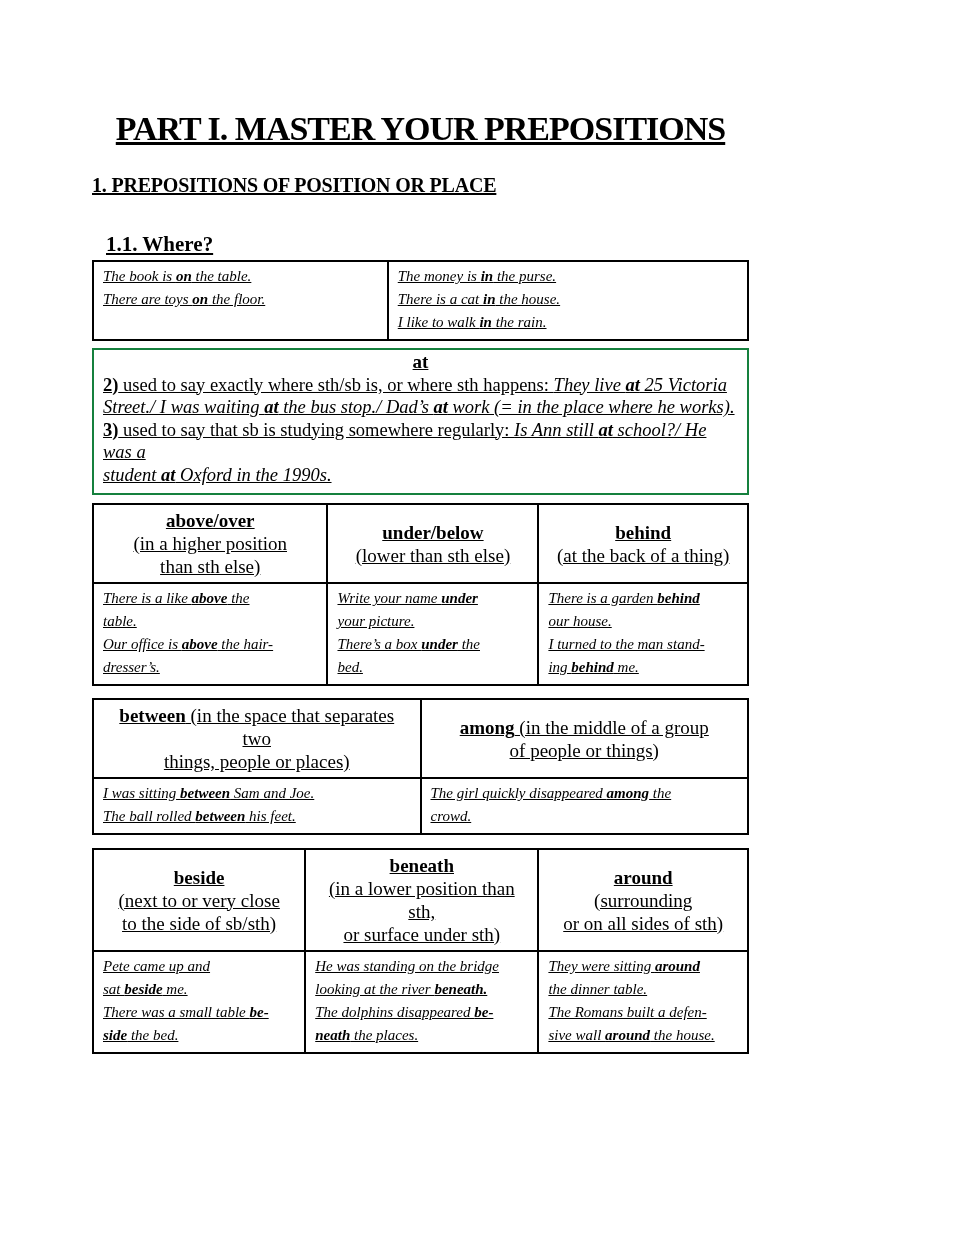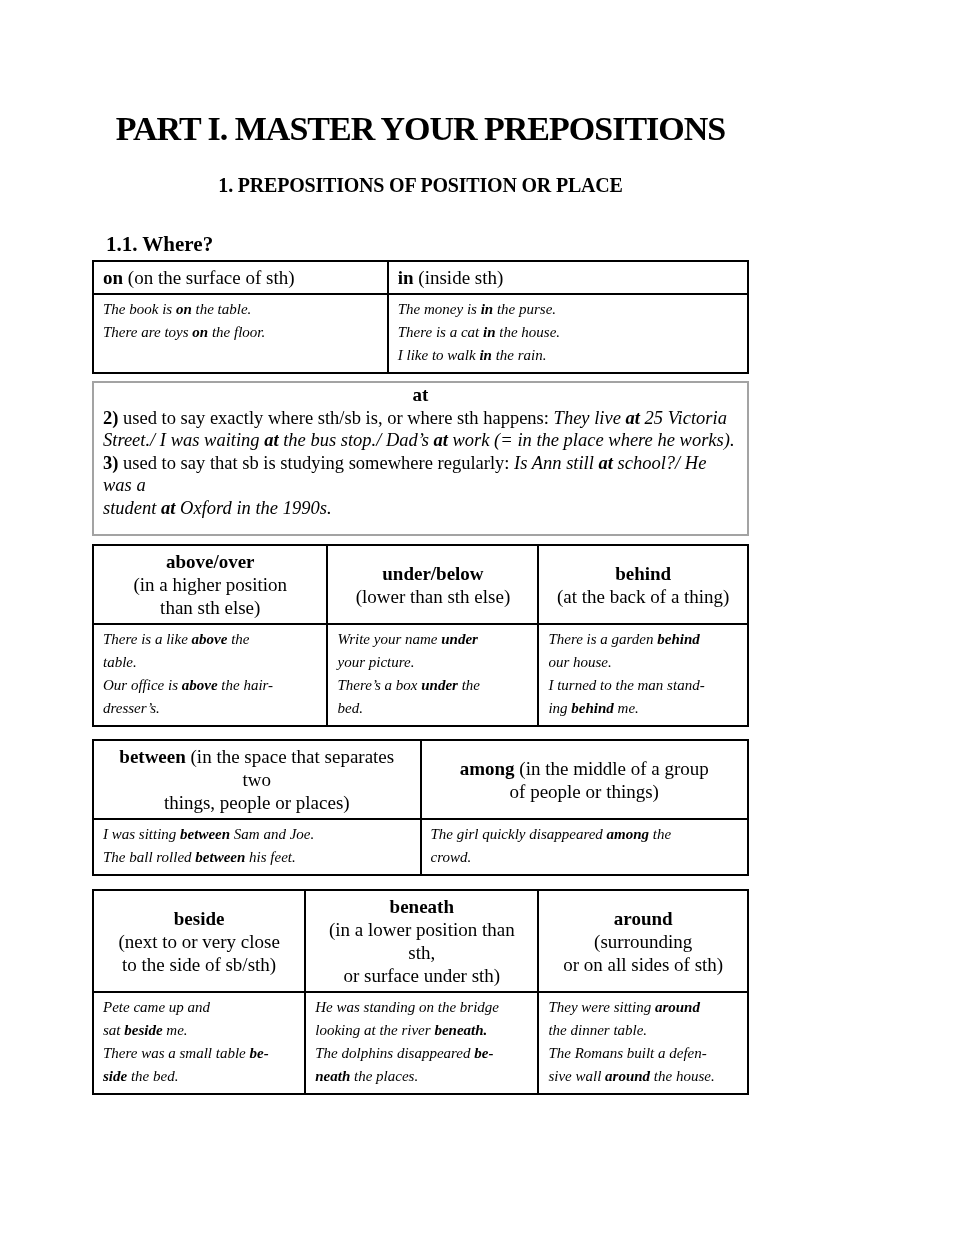--- a/index.html
+++ b/index.html
@@ -3,34 +3,34 @@
 <meta charset="utf-8">
 <style>
   html, body { margin: 0; padding: 0; }
   body {
     width: 975px;
     height: 1258px;
     background: #ffffff;
     color: #000000;
     font-family: "Liberation Serif", "DejaVu Serif", serif;
   }
-  .content { padding: 0 92px; box-sizing: border-box; width: 841px; }
+  .content { padding: 0 92px; box-sizing: border-box; width: 841px; text-decoration: underline; }
 
   .doc-title {
     margin: 0;
     padding-top: 110px;
     text-align: center;
     font-size: 34px;
     line-height: 37px;
     font-weight: 700;
     letter-spacing: -1px;
   }
   .doc-subtitle {
     margin: 26px 0 0;
-    text-align: center;
+    text-align: left;
     font-size: 20px;
     line-height: 24px;
     font-weight: 700;
     letter-spacing: -0.2px;
   }
   .section-heading {
     margin: 35px 0 0 14px;
     font-size: 21px;
     line-height: 24px;
     font-weight: 700;
@@ -59,22 +59,22 @@
     vertical-align: top;
     font-size: 15px;
     line-height: 23px;
     padding: 3px 9px 5px;
     border-radius: 24px;
   }
 
   .t1 { margin-top: 4px; }
   .atbox {
     margin-top: 7px;
-    border: 2px solid #a3a3a3;
-    padding: 1px 9px 15px;
+    border: 2px solid #15803d;
+    padding: 1px 9px 7px;
     font-size: 18.5px;
     line-height: 22.5px;
   }
   .at-title {
     text-align: center;
     font-weight: 700;
     font-size: 19px;
   }
   .t3 { margin-top: 8px; }
   .t4 { margin-top: 12px; }
@@ -91,24 +91,20 @@
   <h1 class="doc-title">PART I. MASTER YOUR PREPOSITIONS</h1>
   <h2 class="doc-subtitle">1. PREPOSITIONS OF POSITION OR PLACE</h2>
   <h3 class="section-heading">1.1. Where?</h3>
 
   <table class="t t1">
     <colgroup>
         <col style="width:45%">
         <col style="width:55%">
       </colgroup>
     <tbody>
-        <tr>
-      <th class="hd hd-left"><span class="b">on</span><span> (on the surface of sth)</span></th>
-      <th class="hd hd-left"><span class="b">in</span><span> (inside sth)</span></th>
-    </tr>
     <tr>
       <td class="ex"><span>The book is </span><span class="b">on</span><span> the table.</span><br><span>There are toys </span><span class="b">on</span><span> the floor.</span></td>
       <td class="ex"><span>The money is </span><span class="b">in</span><span> the purse.</span><br><span>There is a cat </span><span class="b">in</span><span> the house.</span><br><span>I like to walk </span><span class="b">in</span><span> the rain.</span></td>
     </tr>
   </tbody>
     </table>
 
   <div class="atbox">
     <div class="at-title">at</div>
     <div class="at-line"><span class="b">2)</span><span> used to say exactly where sth/sb is, or where sth happens: </span><span class="i">They live </span><span class="b i">at</span><span class="i"> 25 Victoria</span><br><span class="i">Street./ I was waiting </span><span class="b i">at</span><span class="i"> the bus stop./ Dad’s </span><span class="b i">at</span><span class="i"> work (= in the place where he works).</span></div>

